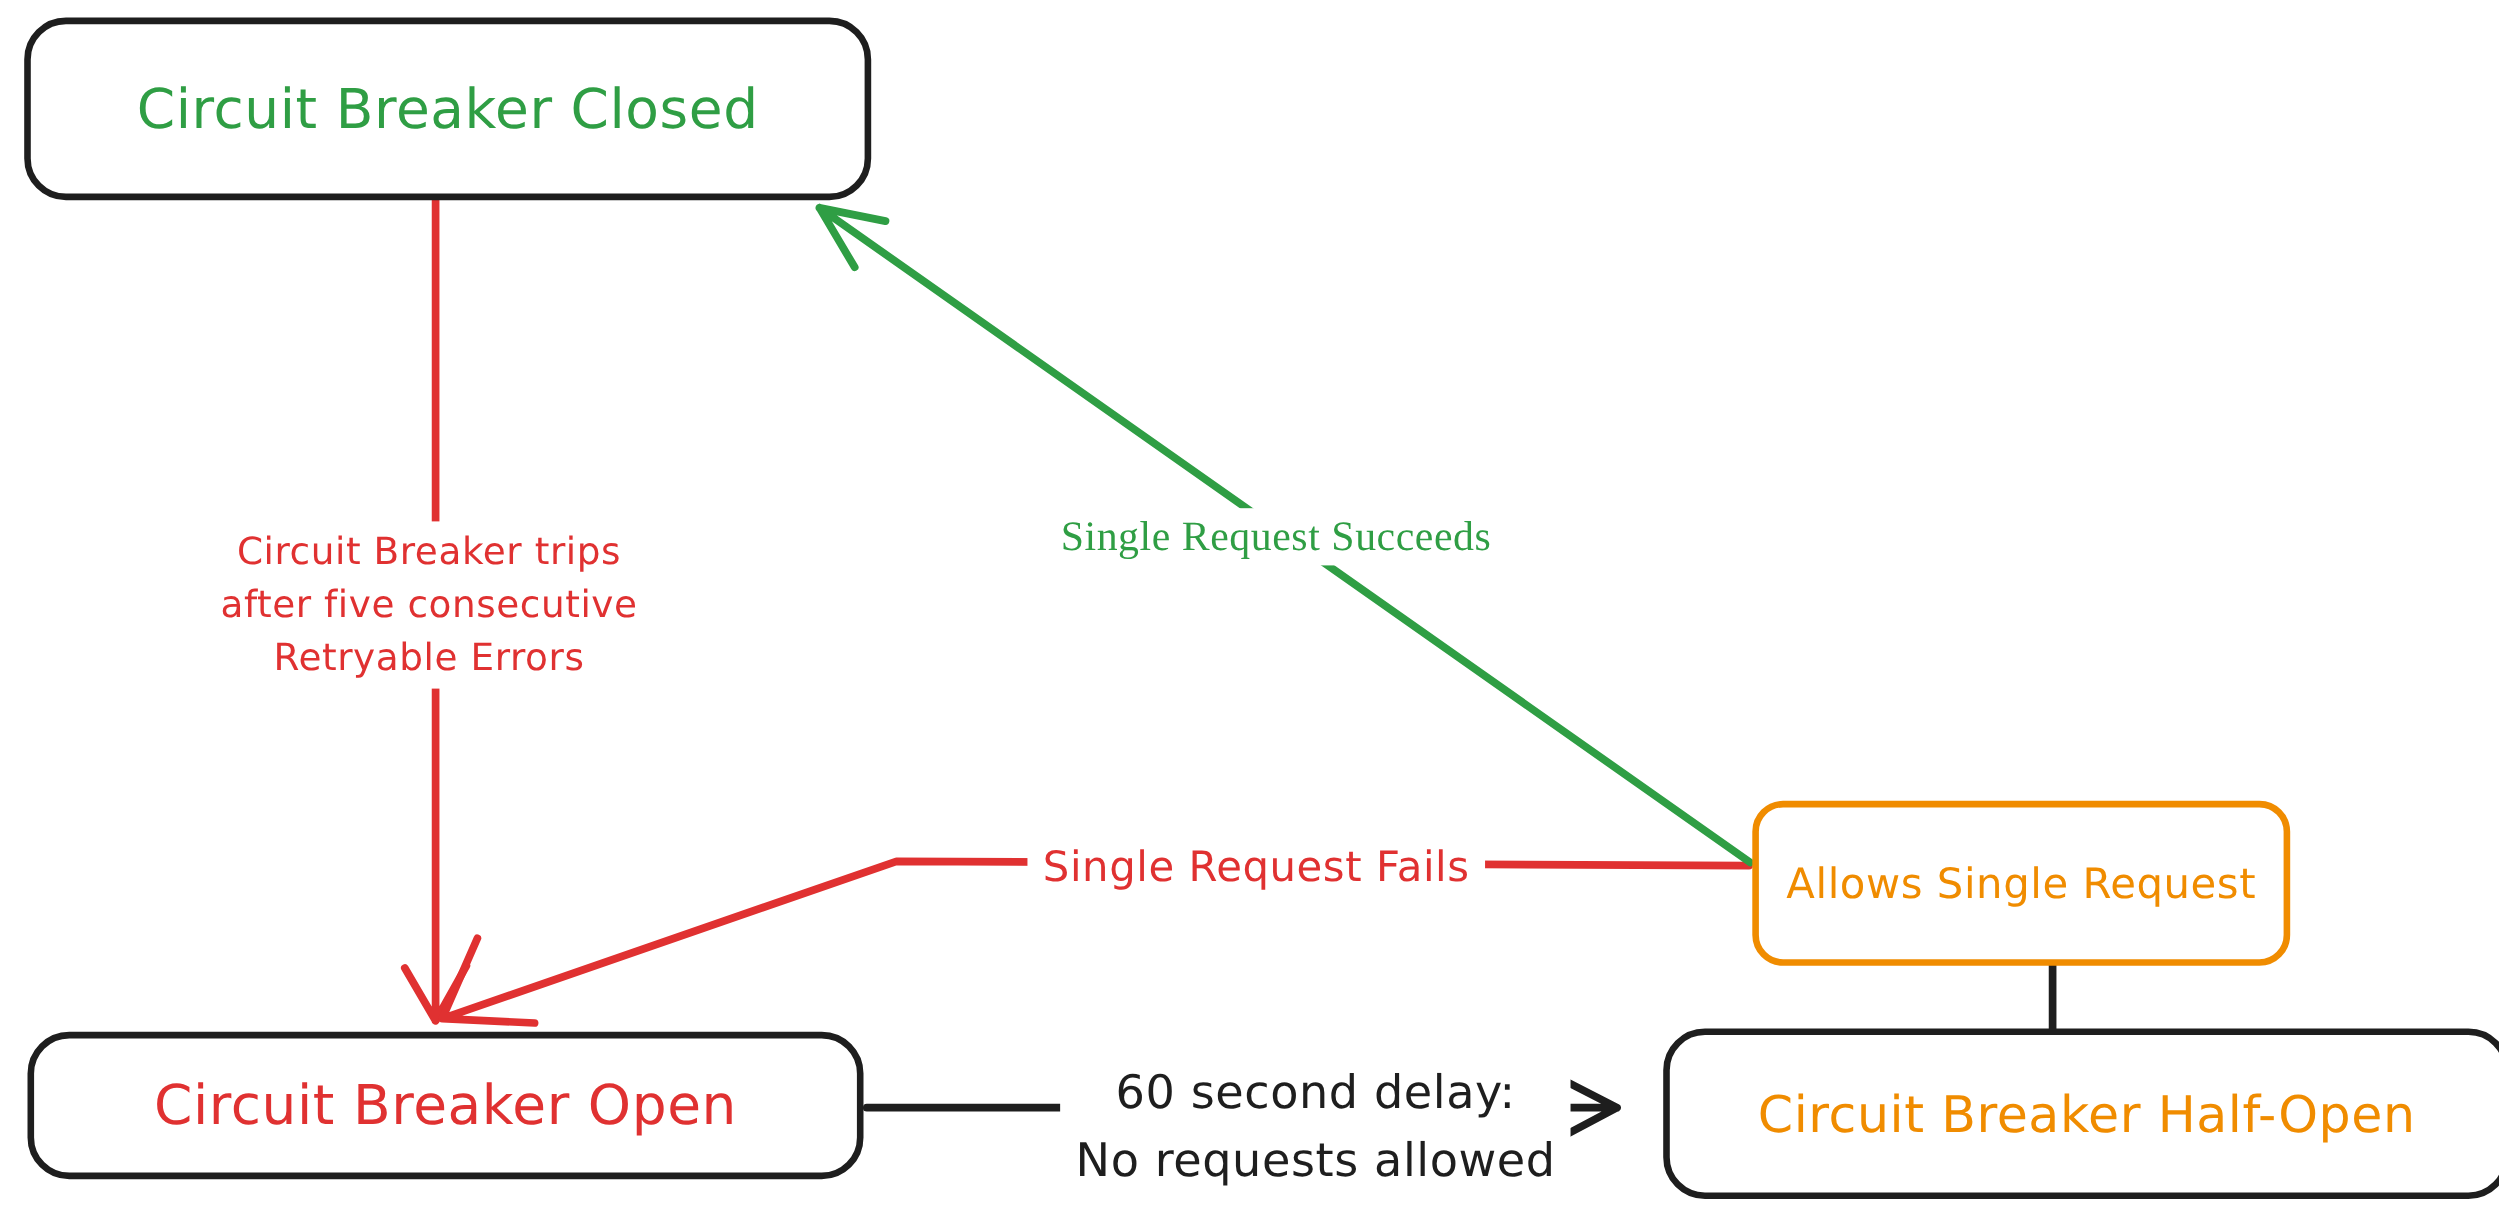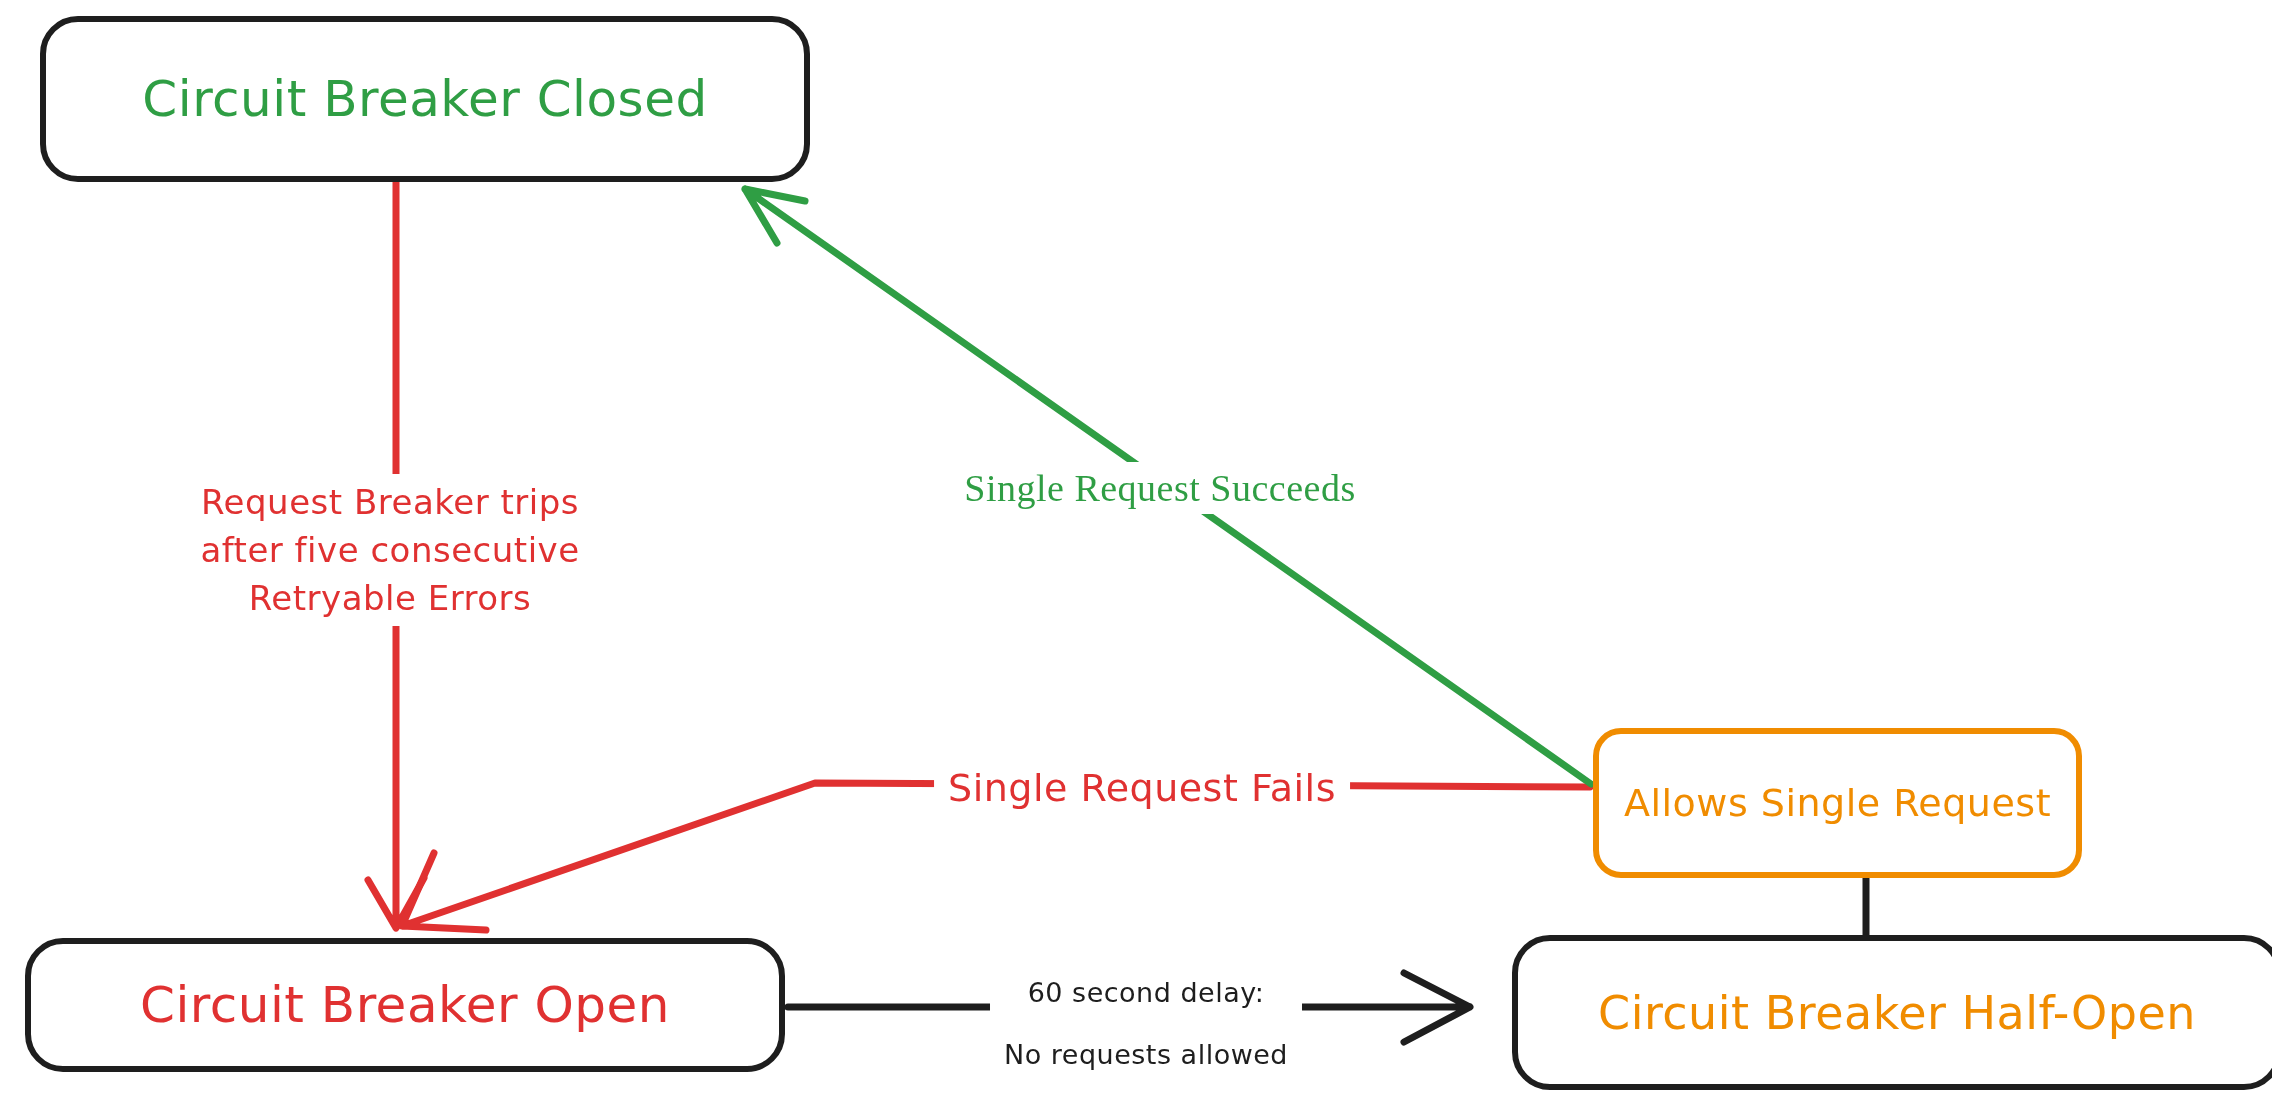--- a/index.html
+++ b/index.html
@@ -35,40 +35,40 @@
     align-items: center;
     justify-content: center;
     background: #ffffff;
     border: 6px solid #1e1e1e;
     border-radius: 38px;
     box-sizing: border-box;
     z-index: 2;
     text-align: center;
     letter-spacing: 0.5px;
   }
-  #node-closed   { left: 40px;   top: 16px;  width: 770px; height: 166px; font-size: 50px; }
+  #node-closed   { left: 22px;   top: 16px;  width: 770px; height: 166px; font-size: 50px; }
   #node-open     { left: 25px;   top: 938px; width: 760px; height: 134px; font-size: 50px; }
   #node-halfopen { left: 1480px; top: 935px; width: 770px; height: 155px; font-size: 46px; margin-left: 32px; }
   #node-allows   { left: 1593px; top: 728px; width: 489px; height: 150px; font-size: 38px;
                    border-color: #f08c00; border-radius: 28px; align-items: center; }
   
   .edge-label {
     position: absolute;
     transform: translate(-50%, -50%);
     background: #ffffff;
     text-align: center;
     z-index: 3;
     padding: 4px 14px;
     white-space: nowrap;
     letter-spacing: 0.5px;
   }
   #label-trips    { left: 390px;  top: 550px;  font-size: 34px; line-height: 48px; }
   #label-succeeds { left: 1160px; top: 488px;  font-size: 38px; font-family: Liberation Serif, serif; }
   #label-fails    { left: 1142px; top: 788px;  font-size: 38px; }
-  #label-delay    { left: 1146px; top: 1024px; font-size: 27px; line-height: 62px; }
+  #label-delay    { left: 1196px; top: 1024px; font-size: 42px; line-height: 62px; }
   
   .c-green  { color: #2f9e44; }
   .c-red    { color: #e03131; }
   .c-orange { color: #f08c00; }
   .c-black  { color: #1e1e1e; }
 </style>
 </head>
 <body>
 
 <div id="canvas">
@@ -96,21 +96,21 @@
 
   <div class="node" id="node-halfopen">
     <span class="c-orange">Circuit Breaker Half-Open</span>
   </div>
 
   <div class="node" id="node-allows">
     <span class="c-orange">Allows Single Request</span>
   </div>
 
   <div class="edge-label c-red" id="label-trips">
-    <div>Request Breaker trips</div>
+    <div>Circuit Breaker trips</div>
     <div>after five consecutive</div>
     <div>Retryable Errors</div>
   </div>
 
   <div class="edge-label c-green" id="label-succeeds">Single Request Succeeds</div>
 
   <div class="edge-label c-red" id="label-fails">Single Request Fails</div>
 
   <div class="edge-label c-black" id="label-delay">
     <div>60 second delay:</div>

